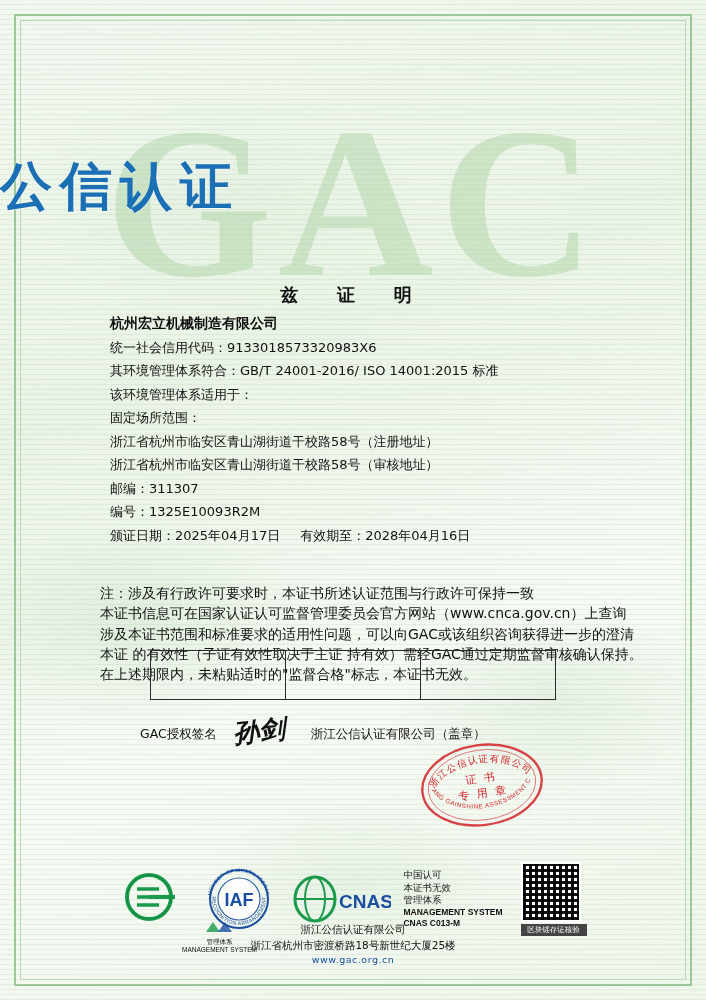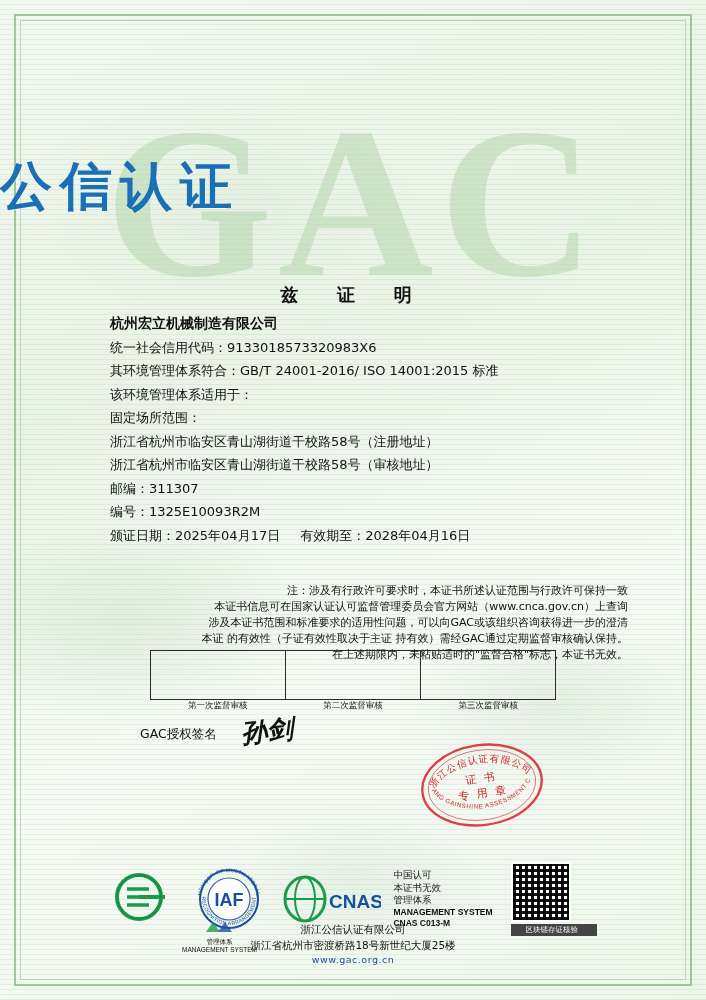--- a/index.html
+++ b/index.html
@@ -85,24 +85,23 @@
     font-size:13px;
     color:#111;
     line-height:1;
   }
   .line{margin-bottom:10.5px;white-space:nowrap;}
   .line.bold{font-weight:bold;font-size:14px;}
   .date-row{display:flex;gap:20px;white-space:nowrap;}
   .notes{
     position:absolute;left:100px;right:78px;top:583px;
     font-family:"DejaVu Sans", sans-serif;
-    font-size:11px;
+    font-size:14px;
     color:#111;
     line-height:1.45;
-    text-align:right;
   }
   .notes div{white-space:nowrap;}
   .audit-boxes{
     position:absolute;left:150px;right:150px;top:650px;
     display:flex;gap:0;
   }
   .audit-cell{
     flex:1;
     height:48px;
     border:1px solid #2b2b2b;
@@ -117,21 +116,21 @@
     flex:1;text-align:center;
     font-family:"DejaVu Sans", sans-serif;
     font-size:8.5px;color:#111;
   }
   .sign-row{
     position:absolute;left:140px;right:120px;top:720px;
     display:flex;align-items:flex-end;
     font-family:"DejaVu Sans", sans-serif;
     font-size:12.5px;color:#111;
   }
-  .sign-label{margin-right:20px;text-align:right;}
+  .sign-label{margin-right:12px;text-align:right;}
   .signature{
     font-family:"DejaVu Serif", serif;
     font-size:26px;
     font-style:italic;
     font-weight:bold;
     color:#111;
     transform:rotate(-6deg);
     margin:0 26px 0 4px;
     line-height:.9;
   }
@@ -164,21 +163,21 @@
     width:56px;height:56px;
     background:
       repeating-linear-gradient(0deg,#111 0 3px,#fff 3px 6px),
       repeating-linear-gradient(90deg,#111 0 3px,rgba(255,255,255,0) 3px 6px);
     background-blend-mode:multiply;
     border:2px solid #fff;
   }
   .qr-cap{
     font-family:Liberation Serif, serif;
     font-size:7.5px;color:#fff;background:#444;
-    padding:1px 15px;margin-top:2px;width:56px;
+    text-align:center;padding:1px 5px;margin-top:2px;width:56px;
   }
   .ms-badge{
     position:absolute;left:182px;top:918px;
     font-family:"Liberation Sans", sans-serif;
     font-size:6.5px;color:#111;text-align:center;line-height:1.25;
   }
   .footer{
     position:absolute;left:0;right:0;bottom:32px;
     text-align:center;
     font-family:"DejaVu Sans", sans-serif;
@@ -222,29 +221,25 @@
       <div>涉及本证书范围和标准要求的适用性问题，可以向GAC或该组织咨询获得进一步的澄清</div>
       <div>本证 的有效性（子证有效性取决于主证 持有效）需经GAC通过定期监督审核确认保持。</div>
       <div>在上述期限内，未粘贴适时的"监督合格"标志，本证书无效。</div>
     </div>
 
     <div class="audit-boxes">
       <div class="audit-cell"></div>
       <div class="audit-cell"></div>
       <div class="audit-cell"></div>
     </div>
-    <div class="audit-labels">
-      <div class="audit-label">第一次监督审核</div>
-      <div class="audit-label">第二次监督审核</div>
-      <div class="audit-label">第三次监督审核</div>
-    </div>
 
     <div class="sign-row">
       <span class="sign-label">GAC授权签名</span>
       <span class="signature">孙剑</span>
+      <span class="issuer">浙江公信认证有限公司（盖章）</span>
     </div>
 
     <div class="seal">
       <svg width="128" height="90" viewBox="0 0 128 90">
         <g transform="rotate(-8 64 45)">
           <ellipse cx="64" cy="45" rx="60" ry="40" fill="none" stroke="#d2232a" stroke-width="2.4" opacity="0.85"></ellipse>
           <ellipse cx="64" cy="45" rx="54" ry="35" fill="none" stroke="#d2232a" stroke-width="0.8" opacity="0.7"></ellipse>
           <path id="arcTop" d="M 12 48 A 54 35 0 0 1 116 48" fill="none"></path>
           <path id="arcBot" d="M 14 44 A 52 33 0 0 0 114 44" fill="none"></path>
           <text font-family="DejaVu Sans, sans-serif" font-size="9.5" fill="#d2232a" letter-spacing="1.2">

